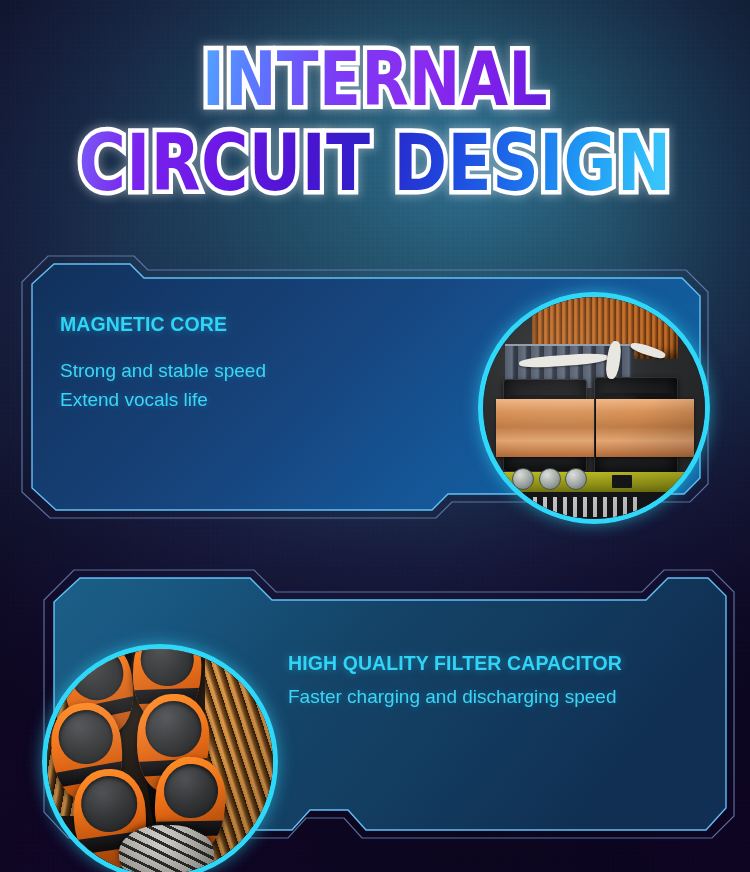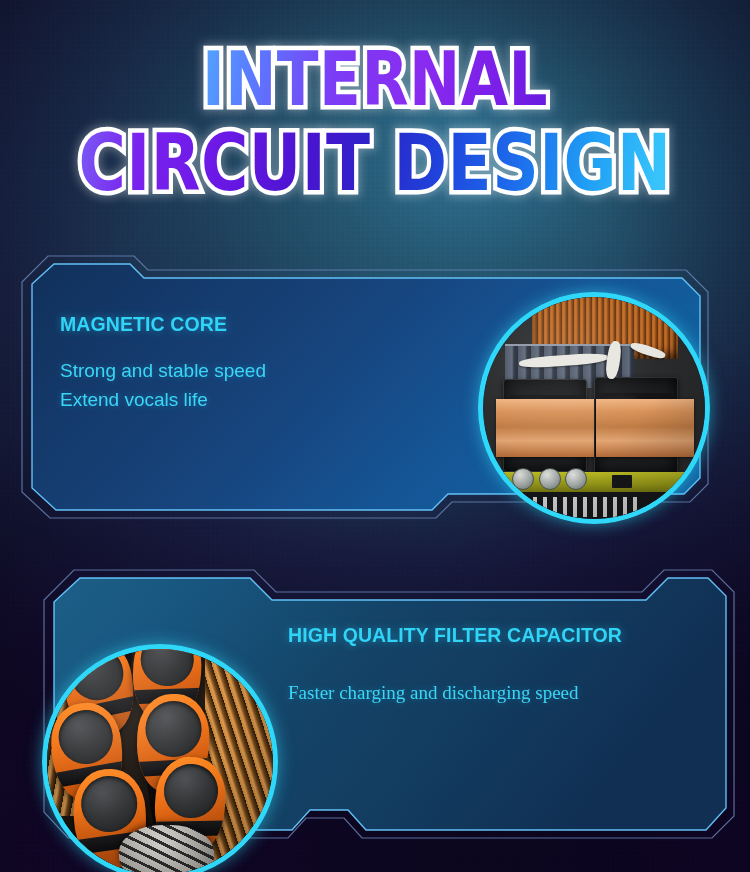--- a/index.html
+++ b/index.html
@@ -107,22 +107,22 @@
     line-height:1.62; color:#2fd4f7;
     text-shadow:0 0 9px rgba(47,212,247,0.45);
   }
   .body-l {
     font-size:19px; font-weight:400; line-height:1.53;
     color:#3ad6f7;
     text-shadow:0 0 7px rgba(47,212,247,0.32);
   }
   #text-1 { left:60px; top:309px; width:440px; }
   #text-1 .body-l { margin-top:15px; }
-  #text-2 { left:288px; top:620px; width:420px; }
-  #text-2 .body-l { margin-top:26px;font-family:Liberation Serif, serif; }
+  #text-2 { left:288px; top:648px; width:420px; }
+  #text-2 .body-l { margin-top:2px; }
 
   
   .circ {
     position:absolute; border-radius:50%;
     z-index:9; overflow:hidden;
     border:5px solid #2fd8f8;
     box-shadow:0 0 16px rgba(47,216,248,0.55),
                inset 0 0 2px rgba(0,0,0,0.5);
   }
   .circ-in { position:absolute; inset:0; overflow:hidden; border-radius:50%; }

